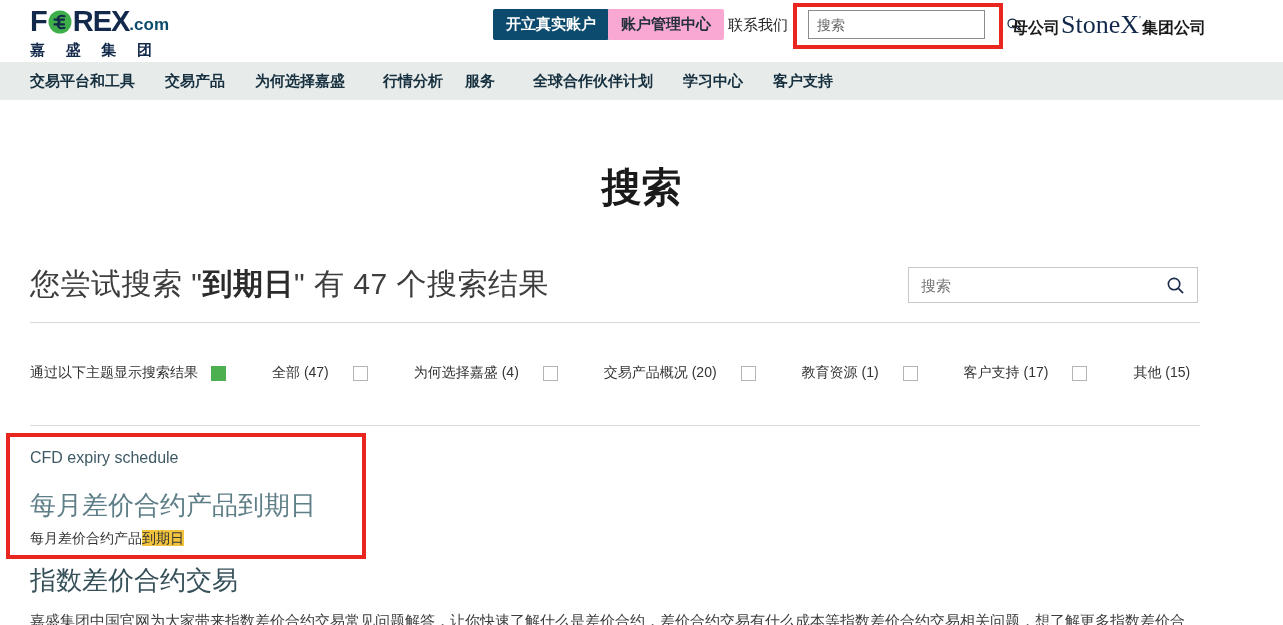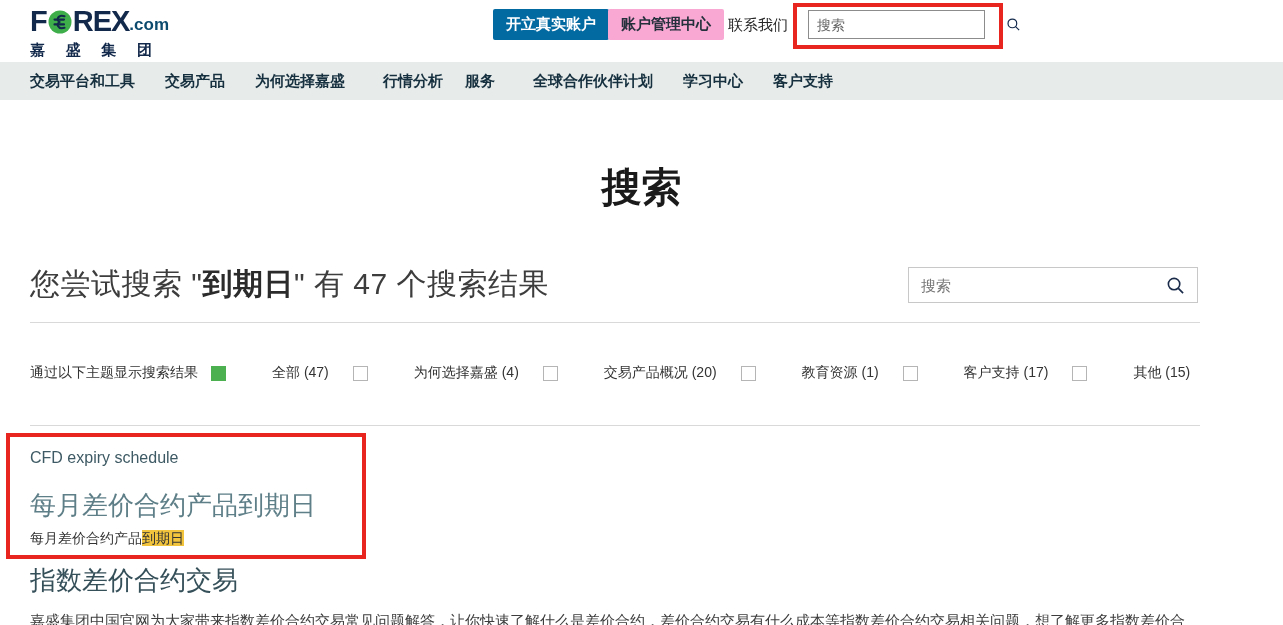--- a/index.html
+++ b/index.html
@@ -11,21 +11,21 @@
   .header { position: absolute; top: 0; left: 0; width: 1283px; height: 62px; background: #fff; }
   .logo { position: absolute; left: 30px; top: 5px; cursor: pointer; }
   .logo-row { display: flex; align-items: center; }
   .logo-f, .logo-rex { font-size: 29px; font-weight: 800; color: #13294b; letter-spacing: -1px; }
   .logo-o { width: 24px; height: 24px; margin: 0 1px; flex: 0 0 auto; }
   .logo-com { font-size: 17px; font-weight: 800; color: #0c4a6e; align-self: flex-end; padding-bottom: 3px; }
   .logo-sub { width: 122px; margin-top: 3px; display: flex; justify-content: space-between;
     font-size: 15px; font-weight: 700; color: #13294b; }
 
   .btn-orange { position: absolute; left: 493px; top: 9px; height: 31px; padding: 0 13px;
-    background: #0369a1; color: #fff; font-size: 15px; font-weight: 700; border: none;
+    background: #0c4a6e; color: #fff; font-size: 15px; font-weight: 700; border: none;
     border-radius: 2px; cursor: pointer; font-family: inherit; }
   .btn-gray { position: absolute; left: 608px; top: 9px; height: 31px; padding: 0 13px;
     background: #f9a8d4; color: #24303c; font-size: 15px; font-weight: 600; border: none;
     border-radius: 2px; cursor: pointer; font-family: inherit; }
   .contact-link { position: absolute; left: 728px; top: 16px; font-size: 15px; color: #262626;
     text-decoration: none; cursor: pointer; }
 
   .search-top { position: absolute; left: 808px; top: 10px; width: 177px; height: 29px;
     border: 1px solid #8c8c8c; background: #fff; display: flex; align-items: center; }
   .search-top input { flex: 1; border: none; outline: none; font-size: 14px; color: #444;
@@ -121,20 +121,25 @@
   <a class="contact-link">联系我们</a>
 
   <div class="search-top">
     <input type="text" placeholder="搜索" style="">
     <svg class="mag" viewBox="0 0 20 20">
       <circle cx="8.5" cy="8.5" r="5.8" fill="none" stroke="#13294b" stroke-width="1.6"></circle>
       <line x1="12.8" y1="12.8" x2="17.5" y2="17.5" stroke="#13294b" stroke-width="1.6"></line>
     </svg>
   </div>
 
+  <div class="parent-co">
+    <span class="parent-prefix">母公司</span>
+    <span class="parent-brand"><span>StoneX</span><span class="parent-mark">'</span></span>
+    <span class="parent-suffix">集团公司</span>
+  </div>
 </div>
 
 <div class="nav">
   <span class="nav-item">交易平台和工具</span>
   <span class="nav-item">交易产品</span>
   <span class="nav-item">为何选择嘉盛</span>
   <span class="nav-item">行情分析</span>
   <span class="nav-item">服务</span>
   <span class="nav-item">全球合作伙伴计划</span>
   <span class="nav-item">学习中心</span>

